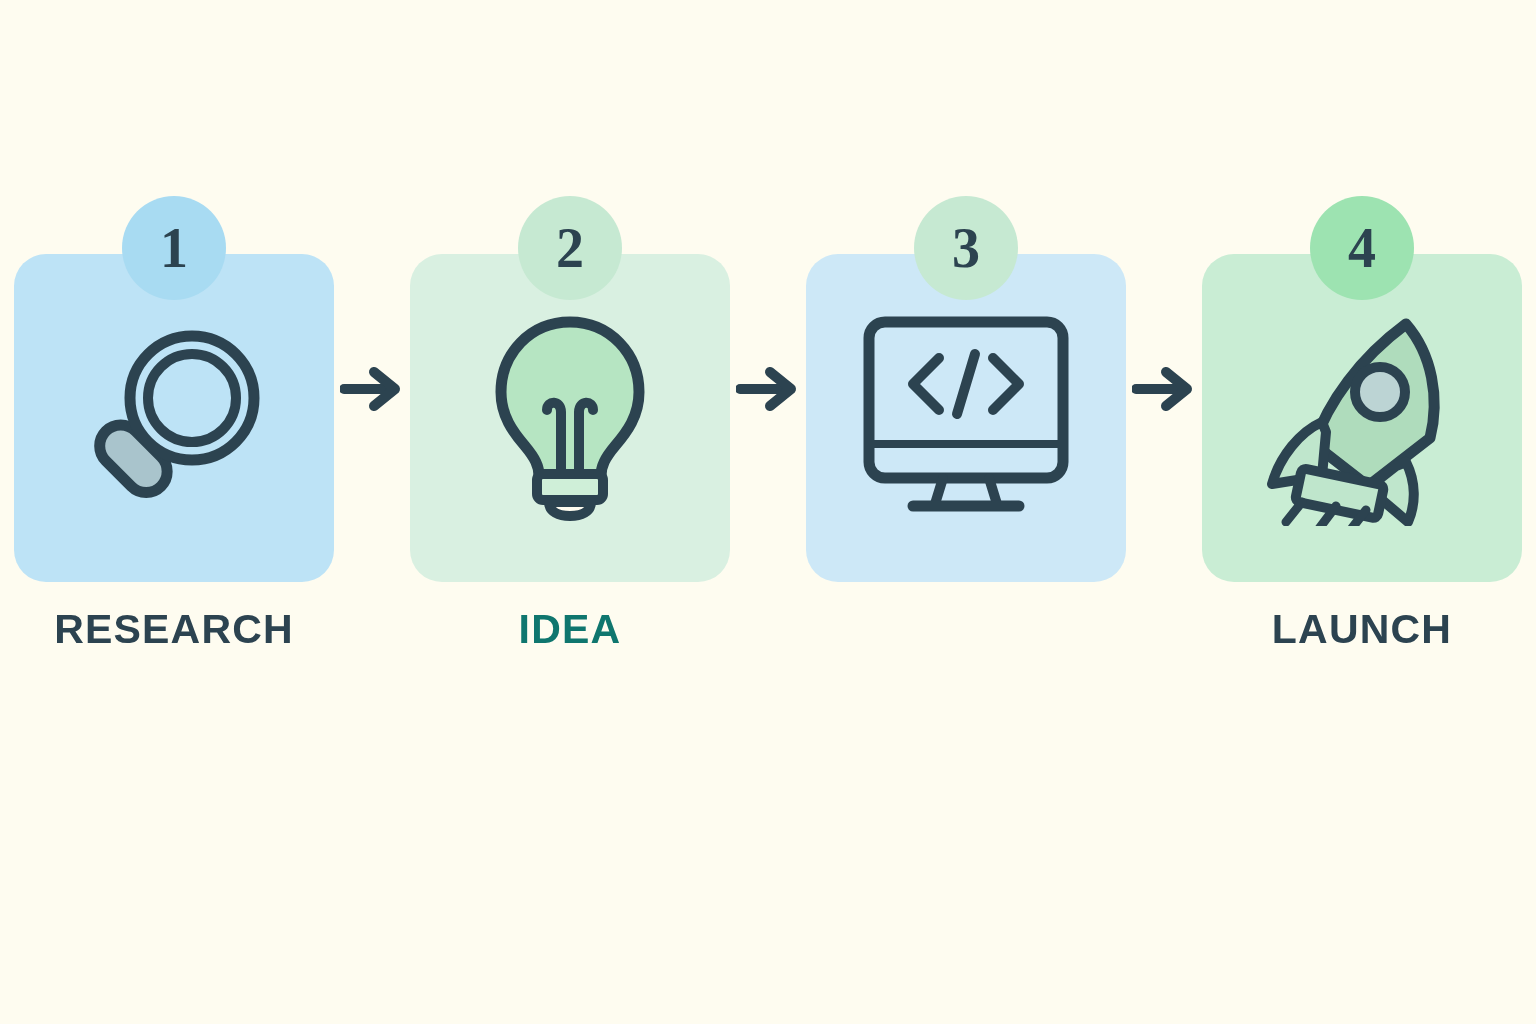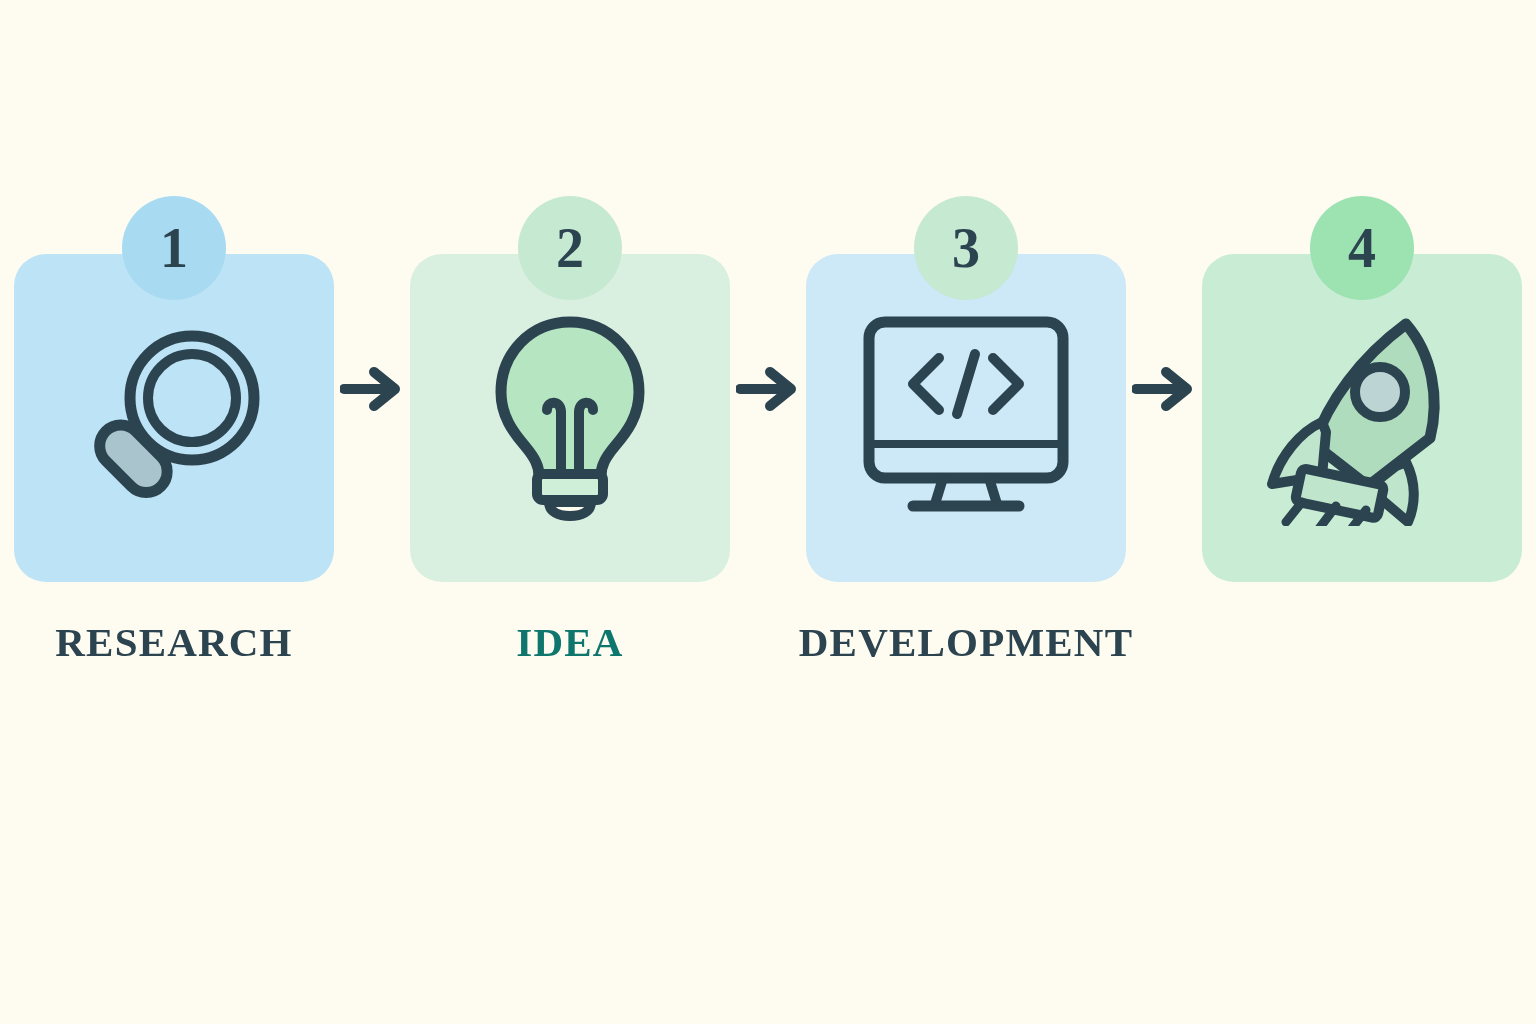--- a/index.html
+++ b/index.html
@@ -69,27 +69,27 @@
     display: flex;
     align-items: center;
     justify-content: center;
   }
 
   .card svg {
     display: block;
   }
 
   .step-label {
-    margin-top: 36px;
+    margin-top: 24px;
     font-size: 41px;
     font-weight: 700;
     color: #2C4350;
     letter-spacing: 1.2px;
     white-space: nowrap;
-    font-family: Liberation Serif, serif;
+    font-family: Liberation Sans, sans-serif;
   }
 
   
   .arrow {
     width: 76px;
     flex: 0 0 76px;
     height: 328px;
     display: flex;
     align-items: center;
     justify-content: center;
@@ -169,21 +169,20 @@
             <path d="M8 130 H202" stroke="#2C4350" stroke-width="8"></path>
             <path d="M82 164 L74 190" stroke="#2C4350" stroke-width="10" stroke-linecap="round"></path>
             <path d="M128 164 L136 190" stroke="#2C4350" stroke-width="10" stroke-linecap="round"></path>
             <path d="M52 192 H158" stroke="#2C4350" stroke-width="11" stroke-linecap="round"></path>
             <path d="M78 44 L52 70 L78 96" stroke="#2C4350" stroke-width="10" stroke-linecap="round" stroke-linejoin="round" fill="none"></path>
             <path d="M132 44 L158 70 L132 96" stroke="#2C4350" stroke-width="10" stroke-linecap="round" stroke-linejoin="round" fill="none"></path>
             <path d="M114 40 L96 100" stroke="#2C4350" stroke-width="10" stroke-linecap="round"></path>
           </svg>
         </span>
       </div>
-      <div class="step-label" style="color: rgb(44, 67, 80);">DEVELOPMENT</div>
     </div>
 
     <div class="arrow">
       <span>
         <svg width="64" height="50" viewBox="0 0 64 50" fill="none">
           <path d="M4 25 H50" stroke="#2C4350" stroke-width="10" stroke-linecap="round"></path>
           <path d="M34 8 L55 25 L34 42" stroke="#2C4350" stroke-width="10" stroke-linecap="round" stroke-linejoin="round" fill="none"></path>
         </svg>
       </span>
     </div>
@@ -199,16 +198,17 @@
             <circle cx="124" cy="82" r="25" fill="#BCD4D4" stroke="#2C4350" stroke-width="10"></circle>
             <path d="M66 112 C44 122 24 146 16 174 L66 166 L70 122 Z" fill="#BFE6CC" stroke="#2C4350" stroke-width="10" stroke-linejoin="round"></path>
             <path d="M150 152 C160 172 160 194 152 212 L112 178 L140 156 Z" fill="#BFE6CC" stroke="#2C4350" stroke-width="10" stroke-linejoin="round"></path>
             <rect x="46" y="158" width="84" height="34" rx="5" transform="rotate(12 46 158)" fill="#BFE6CC" stroke="#2C4350" stroke-width="10" stroke-linejoin="round"></rect>
             <path d="M46 192 L30 212" stroke="#2C4350" stroke-width="9" stroke-linecap="round"></path>
             <path d="M80 196 L62 220" stroke="#2C4350" stroke-width="9" stroke-linecap="round"></path>
             <path name="flame" d="M110 200 L96 218" stroke="#2C4350" stroke-width="9" stroke-linecap="round"></path>
           </svg>
         </span>
       </div>
+      <div class="step-label" style="color: rgb(44, 67, 80);">LAUNCH</div>
     </div>
 
   </div>
 </div>
 
 </body></html>

